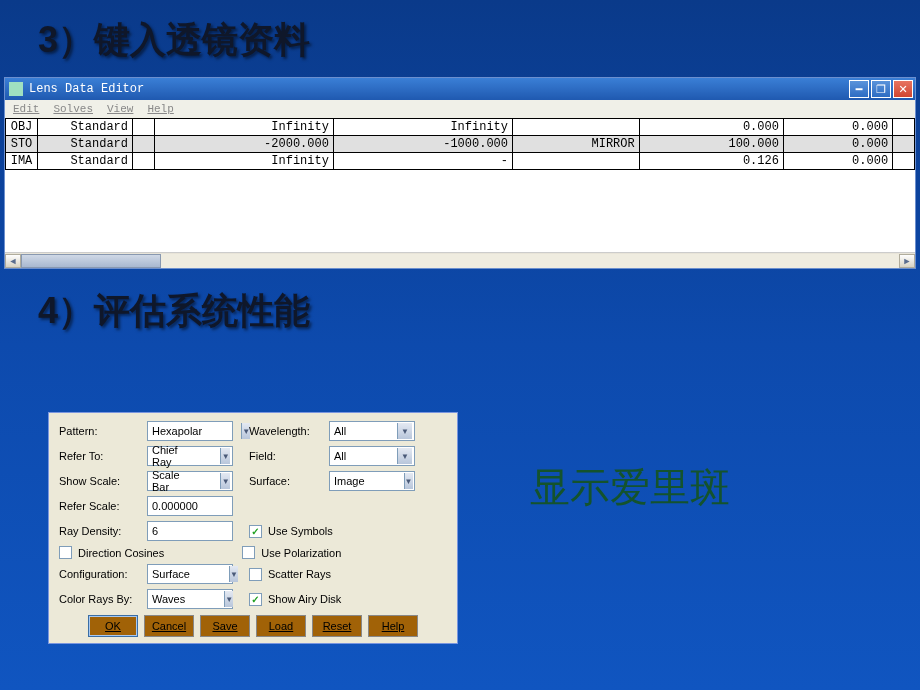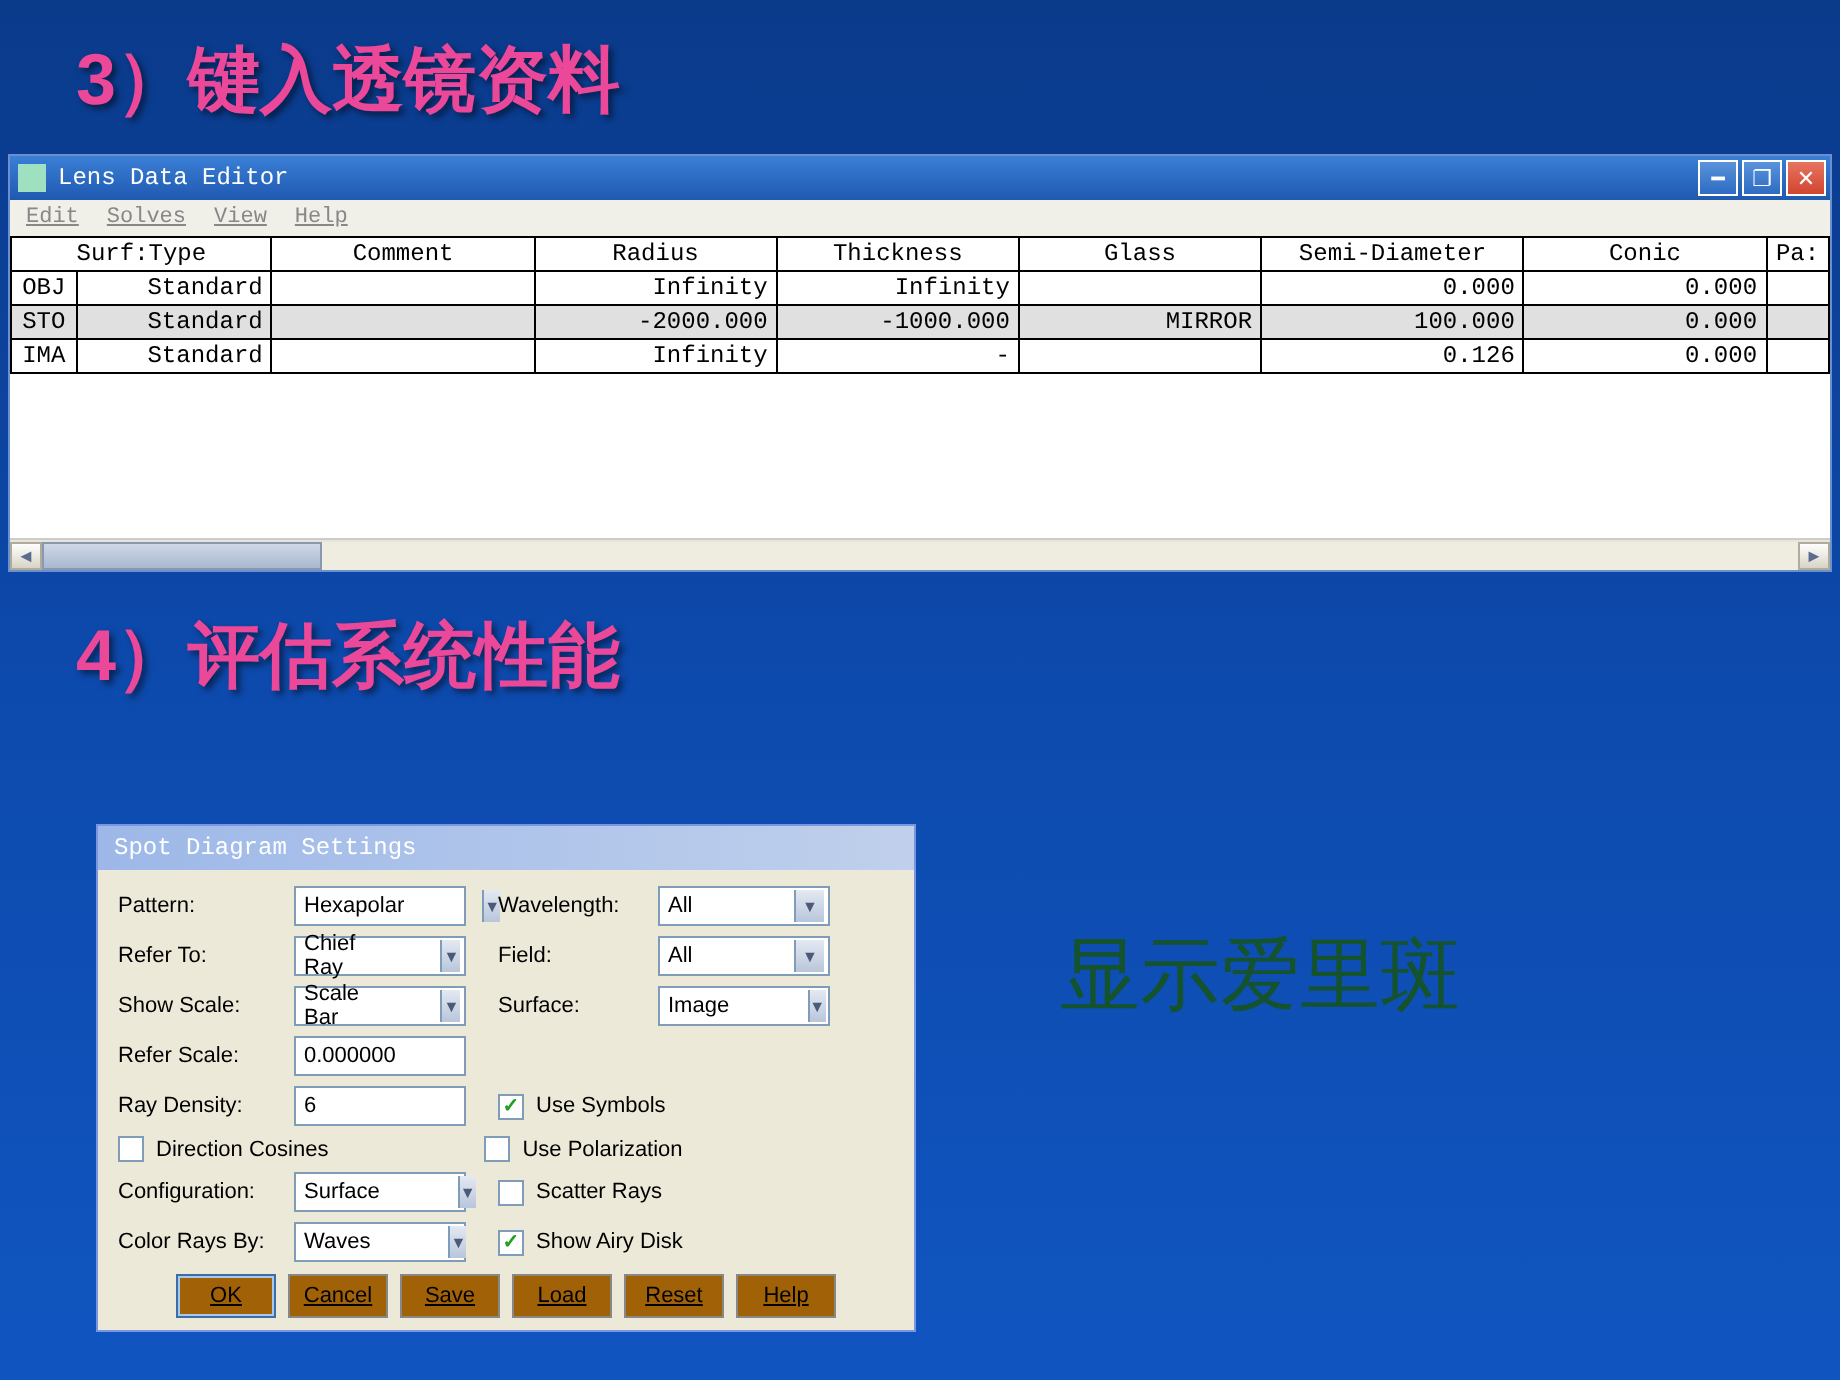--- a/index.html
+++ b/index.html
@@ -3,21 +3,21 @@
 <meta charset="utf-8">
 <style>
 * { box-sizing: border-box; margin: 0; padding: 0; }
 body {
   width: 920px; height: 690px;
   background: linear-gradient(180deg, #0a3a8a 0%, #0d4aad 50%, #1055c0 100%);
   font-family: "Tahoma", "Microsoft YaHei", sans-serif;
   overflow: hidden;
 }
 .heading {
-  color: #ec4899; font-size: 36px; font-weight: bold;
+  color: #0f172a; font-size: 36px; font-weight: bold;
   font-family: "SimHei", "Microsoft YaHei", sans-serif;
   text-shadow: 2px 2px 3px rgba(0,0,0,0.5);
   padding: 16px 0 12px 38px;
 }
 .h2 { padding-top: 18px; }
 .window {
   margin: 0 4px; border: 1px solid #6b8fcf;
   background: #fff;
 }
 .titlebar {
@@ -143,30 +143,20 @@
   </div>
   <div class="menubar">
     <span>Edit</span>
     <span>Solves</span>
     <span>View</span>
     <span>Help</span>
   </div>
   <div class="grid">
     <table class="lens">
       <tbody>
-          <tr>
-        <th colspan="2">Surf:Type</th>
-        <th style="width:128px">Comment</th>
-        <th style="width:118px">Radius</th>
-        <th style="width:118px">Thickness</th>
-        <th style="width:118px">Glass</th>
-        <th style="width:128px">Semi-Diameter</th>
-        <th style="width:118px">Conic</th>
-        <th style="width:30px">Pa:</th>
-      </tr>
       <tr>
         <td class="rowlabel">OBJ</td>
         <td class="type">Standard</td>
         <td></td>
         <td class="num">Infinity</td>
         <td class="num">Infinity</td>
         <td class="gls"></td>
         <td class="num">0.000</td>
         <td class="num">0.000</td>
         <td></td>
@@ -202,21 +192,20 @@
         <div class="sb-thumb"></div>
       </div>
       <div class="sb-btn">►</div>
     </div>
   </div>
 </div>
 
 <div class="heading h2">4）评估系统性能</div>
 
 <div class="dialog">
-  <div class="dtitle">Spot Diagram Settings</div>
   <div class="body">
     <div class="drow">
       <div class="dlabel">Pattern:</div>
       <div class="dsel">
           <span>Hexapolar</span>
           <span class="arrow">▼</span>
         </div>
       <div class="dlabel2">Wavelength:</div>
       <div class="dsel">
           <span>All</span>

